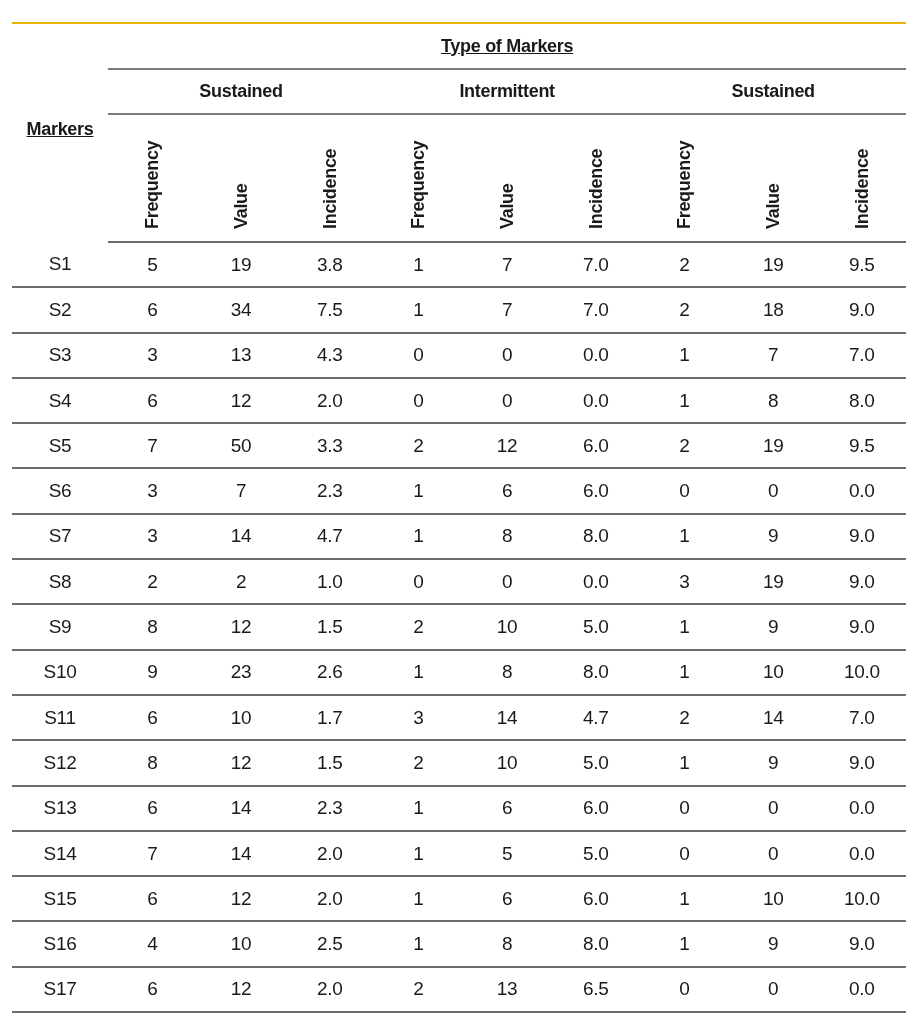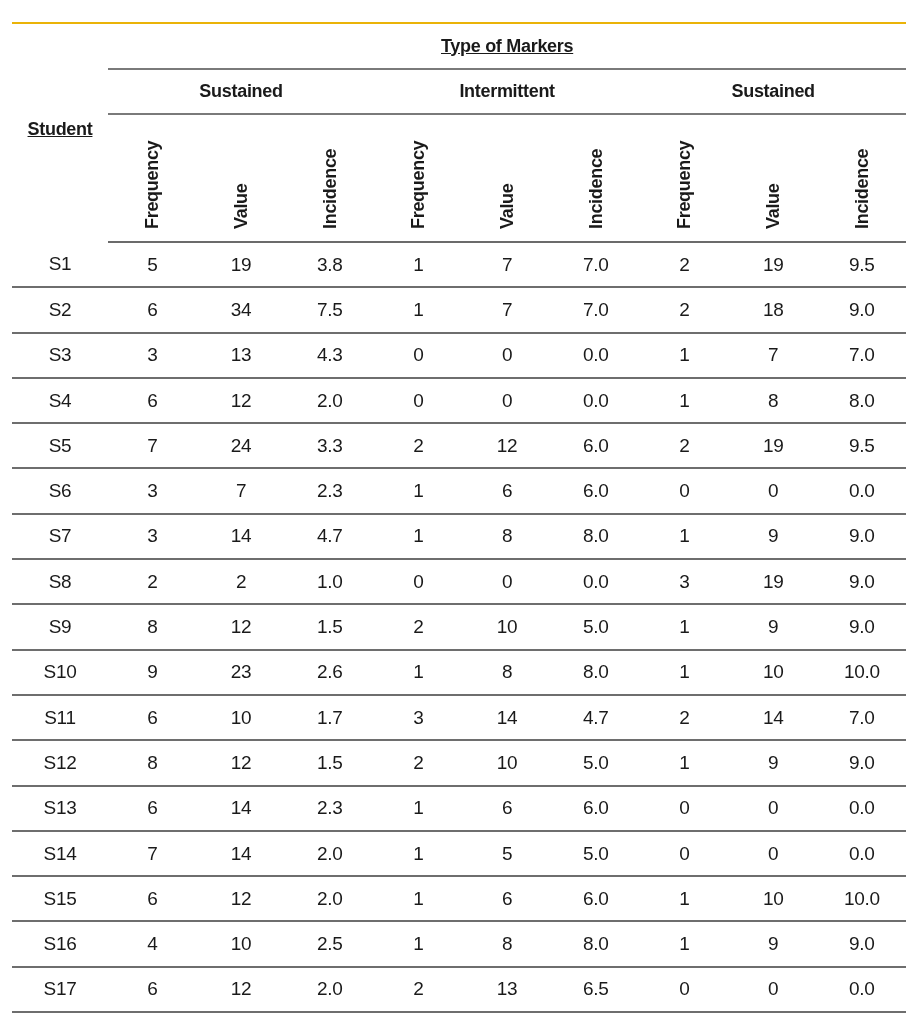--- a/index.html
+++ b/index.html
@@ -36,21 +36,21 @@
       <col class="c-data">
     <col class="c-data">
       <col class="c-data">
       <col class="c-data">
     <col class="c-data">
       <col class="c-data">
       <col class="c-data">
   </colgroup>
   <thead>
     <tr class="r-top">
-      <th class="student" rowspan="3">Student</th>
+      <th class="student" rowspan="3">Markers</th>
       <th colspan="9">Type of Markers</th>
     </tr>
     <tr class="r-group">
       <th colspan="3">Sustained</th>
       <th colspan="3">Intermittent</th>
       <th colspan="3">Sustained</th>
     </tr>
     <tr class="r-sub">
       <th>
           <div class="rot-wrap">
@@ -144,21 +144,21 @@
         <td>0</td>
         <td>0</td>
         <td>0.0</td>
         <td>1</td>
         <td>8</td>
         <td>8.0</td>
       </tr>
       <tr>
         <td>S5</td>
         <td>7</td>
-        <td>24</td>
+        <td>50</td>
         <td>3.3</td>
         <td>2</td>
         <td>12</td>
         <td>6.0</td>
         <td>2</td>
         <td>19</td>
         <td>9.5</td>
       </tr>
       <tr>
         <td>S6</td>

